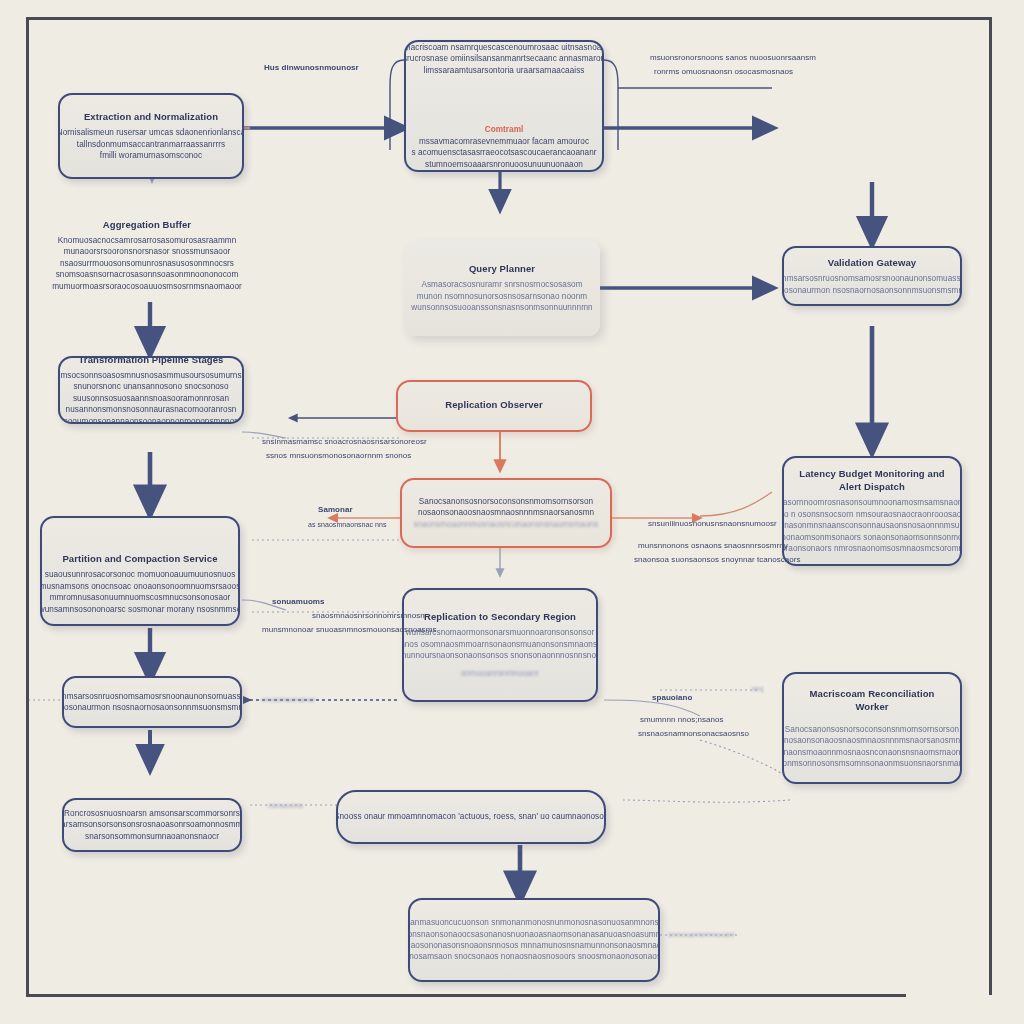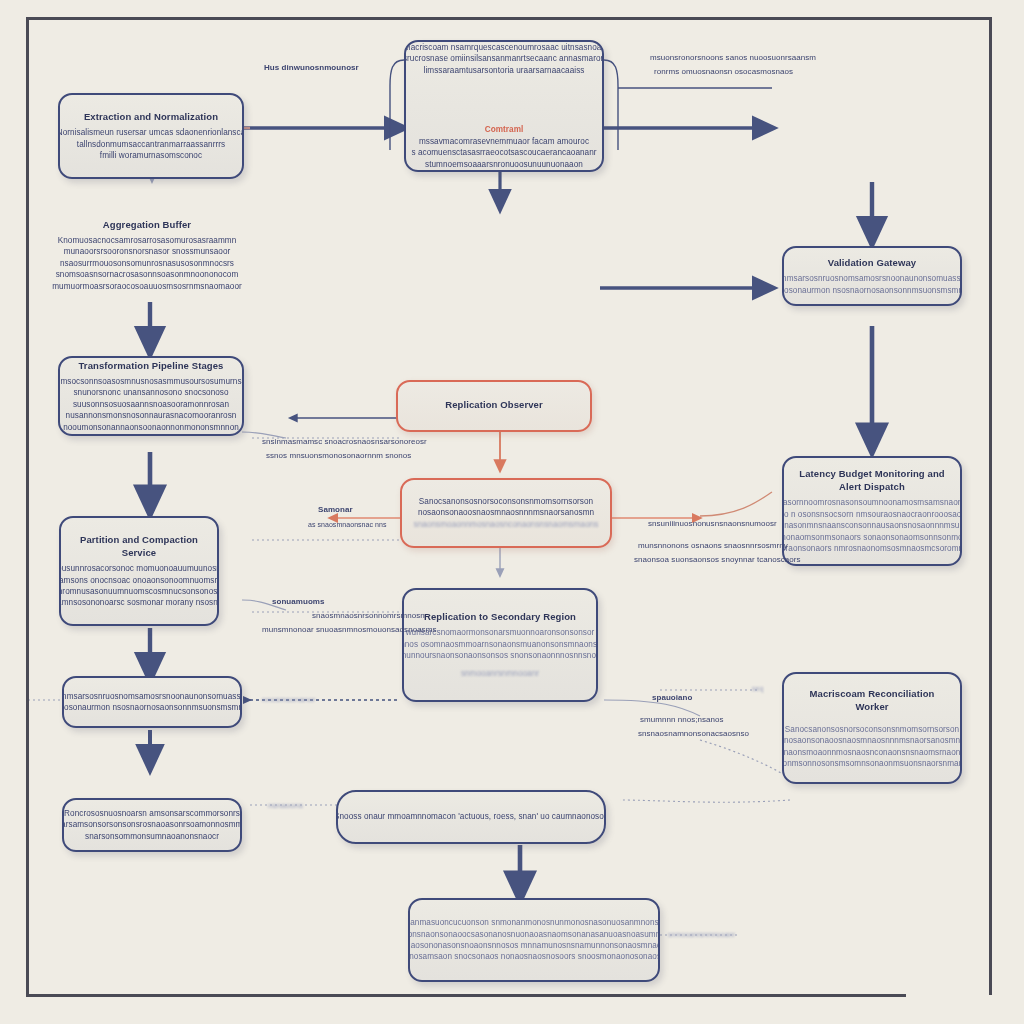--- a/index.html
+++ b/index.html
@@ -231,47 +231,53 @@
 
   <div class="node plain" style="left:50px; top:208px; width:194px; height:94px; align-items:center;">
     <div class="ttl">Aggregation Buffer</div>
     <div class="ln">Knomuosacnocsamrosarrosasomurosasraammn</div>
     <div class="ln">munaoorsrsooronsnorsnasor snossmunsaoor</div>
     <div class="ln">nsaosurrmouosonsomunrosnasusosonmnocsrs</div>
     <div class="ln">snomsoasnsornacrosasonnsoasonmnoononocom</div>
     <div class="ln">mumuormoasrsoraocosoauuosmsosrnmsnaomaoor</div>
   </div>
 
+  <div class="node softshadow" style="left:404px; top:240px; width:196px; height:96px;">
+    <div class="ttl">Query Planner</div>
+    <div class="ln dim">Asmasoracsosnuramr snrsnosrnocsosasom</div>
+    <div class="ln dim">munon nsomnosunorsosnsosarnsonao noonm</div>
+    <div class="ln dim">wunsonnsosuooanssonsnasnsonmsonnuunnnmn</div>
+  </div>
 
   <div class="node" style="left:782px; top:246px; width:180px; height:60px;">
     <div class="ttl">Validation Gateway</div>
     <div class="ln dim">Sunmsarsosnruosnomsamosrsnoonaunonsomuassom</div>
     <div class="ln dim">Knsosonaurmon nsosnaornosaonsonnmsuonsmsmnoin</div>
   </div>
 
-  <div class="node" style="left:58px; top:356px; width:186px; height:80px;">
+  <div class="node" style="left:58px; top:356px; width:186px; height:68px;">
     <div class="ttl">Transformation Pipeline Stages</div>
     <div class="ln">msocsonnsoasosmnusnosasmmusoursosumurns</div>
     <div class="ln">snunorsnonc unansannosono snocsonoso</div>
     <div class="ln">suusonnsosuosaannsnoasooramonnrosan</div>
     <div class="ln">nusannonsmonsnosonnaurasnacomooranrosn</div>
     <div class="ln">nooumonsonannaonsoonaonnonmononsmnnon</div>
   </div>
 
   <div class="node red" style="left:396px; top:380px; width:196px; height:52px;">
     <div class="ttl">Replication Observer</div>
   </div>
 
   <div class="node red" style="left:400px; top:478px; width:212px; height:70px;">
     <div class="ln">Sanocsanonsosnorsoconsonsnmomsornsorson</div>
     <div class="ln">nosaonsonaoosnaosmnaosnnnmsnaorsanosmn</div>
     <div class="ln faint">snaonsmoaonnmosnaosnconaonsnsnaomsrnaons</div>
   </div>
 
-  <div class="node" style="left:59px; top:516px; width:160px; height:110px;">
+  <div class="node" style="left:40px; top:516px; width:200px; height:110px;justify-content:flex-end;">
     <div class="ttl">Partition and Compaction Service</div>
     <div class="ln">suaousunnrosacorsonoc momuonoauumuunosnuos</div>
     <div class="ln">musnamsons onocnsoac onoaonsonoomnuomsrsaoos</div>
     <div class="ln">mmromnusasonuumnuomscosmnucsonsonosaor</div>
     <div class="ln">wunsamnsosononoarsc sosmonar morany nsosnmmso</div>
   </div>
 
   <div class="node" style="left:782px; top:456px; width:180px; height:110px;">
     <div class="ttl">Latency Budget Monitoring and Alert Dispatch</div>
     <div class="ln dim">snasoasornnoomrosnasonsoumnoonamosmsamsnaonoocor</div>

